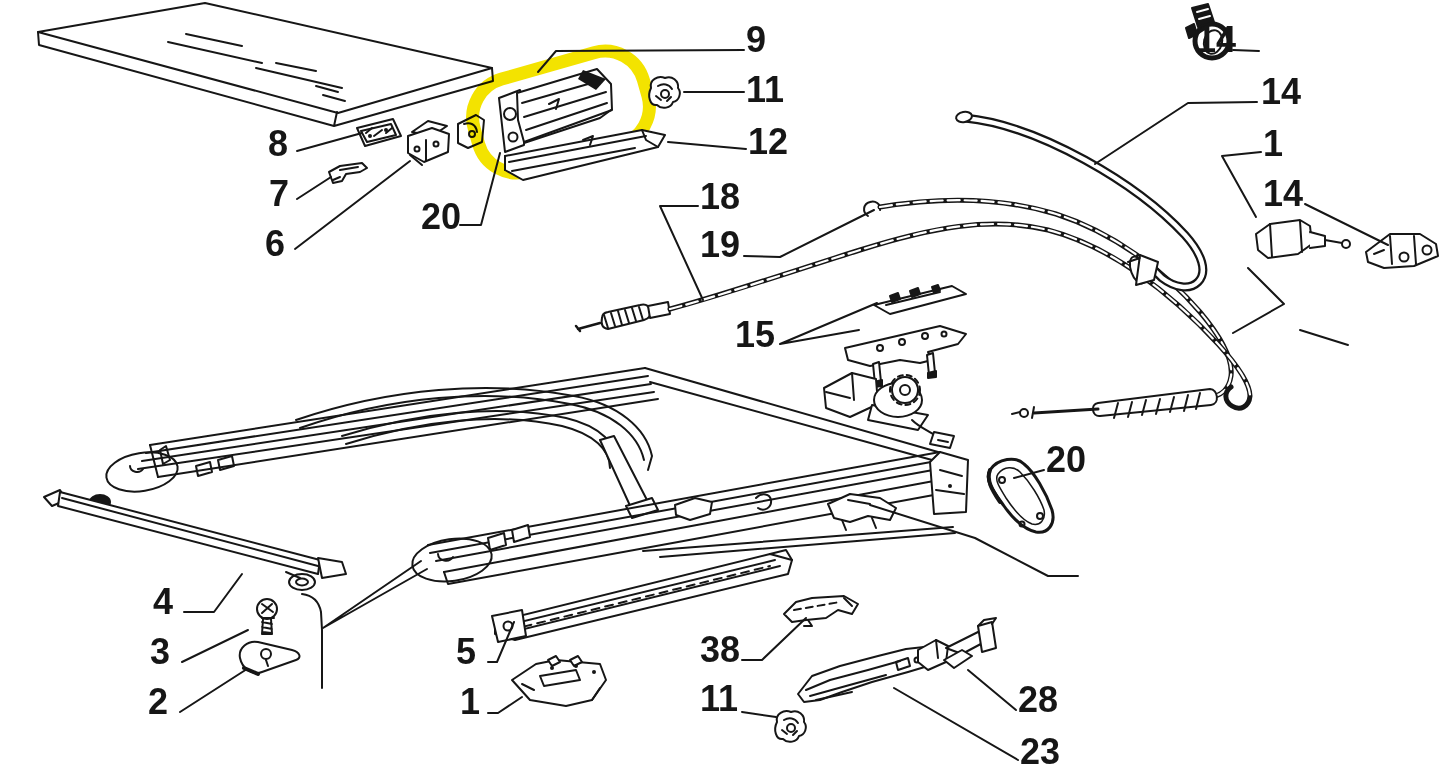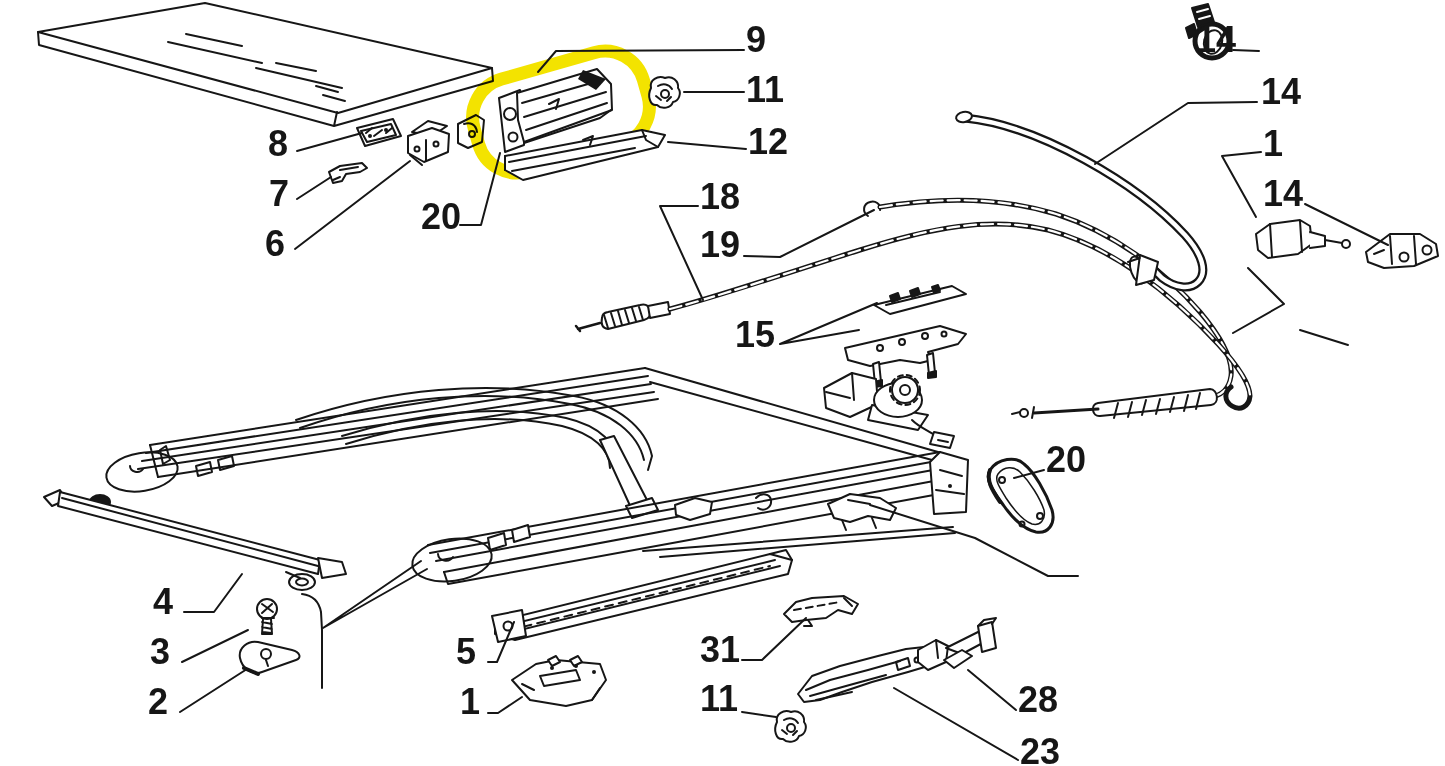--- a/index.html
+++ b/index.html
@@ -321,18 +321,18 @@
 <div class="callout" style="left:1261px;top:74px">14</div>
 <div class="callout" style="left:1263px;top:126px">1</div>
 <div class="callout" style="left:1263px;top:176px">14</div>
 <div class="callout" style="left:735px;top:317px">15</div>
 <div class="callout" style="left:1046px;top:442px">20</div>
 <div class="callout" style="left:153px;top:584px">4</div>
 <div class="callout" style="left:150px;top:634px">3</div>
 <div class="callout" style="left:148px;top:684px">2</div>
 <div class="callout" style="left:456px;top:634px">5</div>
 <div class="callout" style="left:460px;top:684px">1</div>
-<div class="callout" style="left:700px;top:632px">31</div>
+<div class="callout" style="left:700px;top:632px">38</div>
 <div class="callout" style="left:700px;top:681px">11</div>
 <div class="callout" style="left:1018px;top:682px">28</div>
 <div class="callout" style="left:1020px;top:734px">23</div>
 
 </div>
 
 </body></html>

